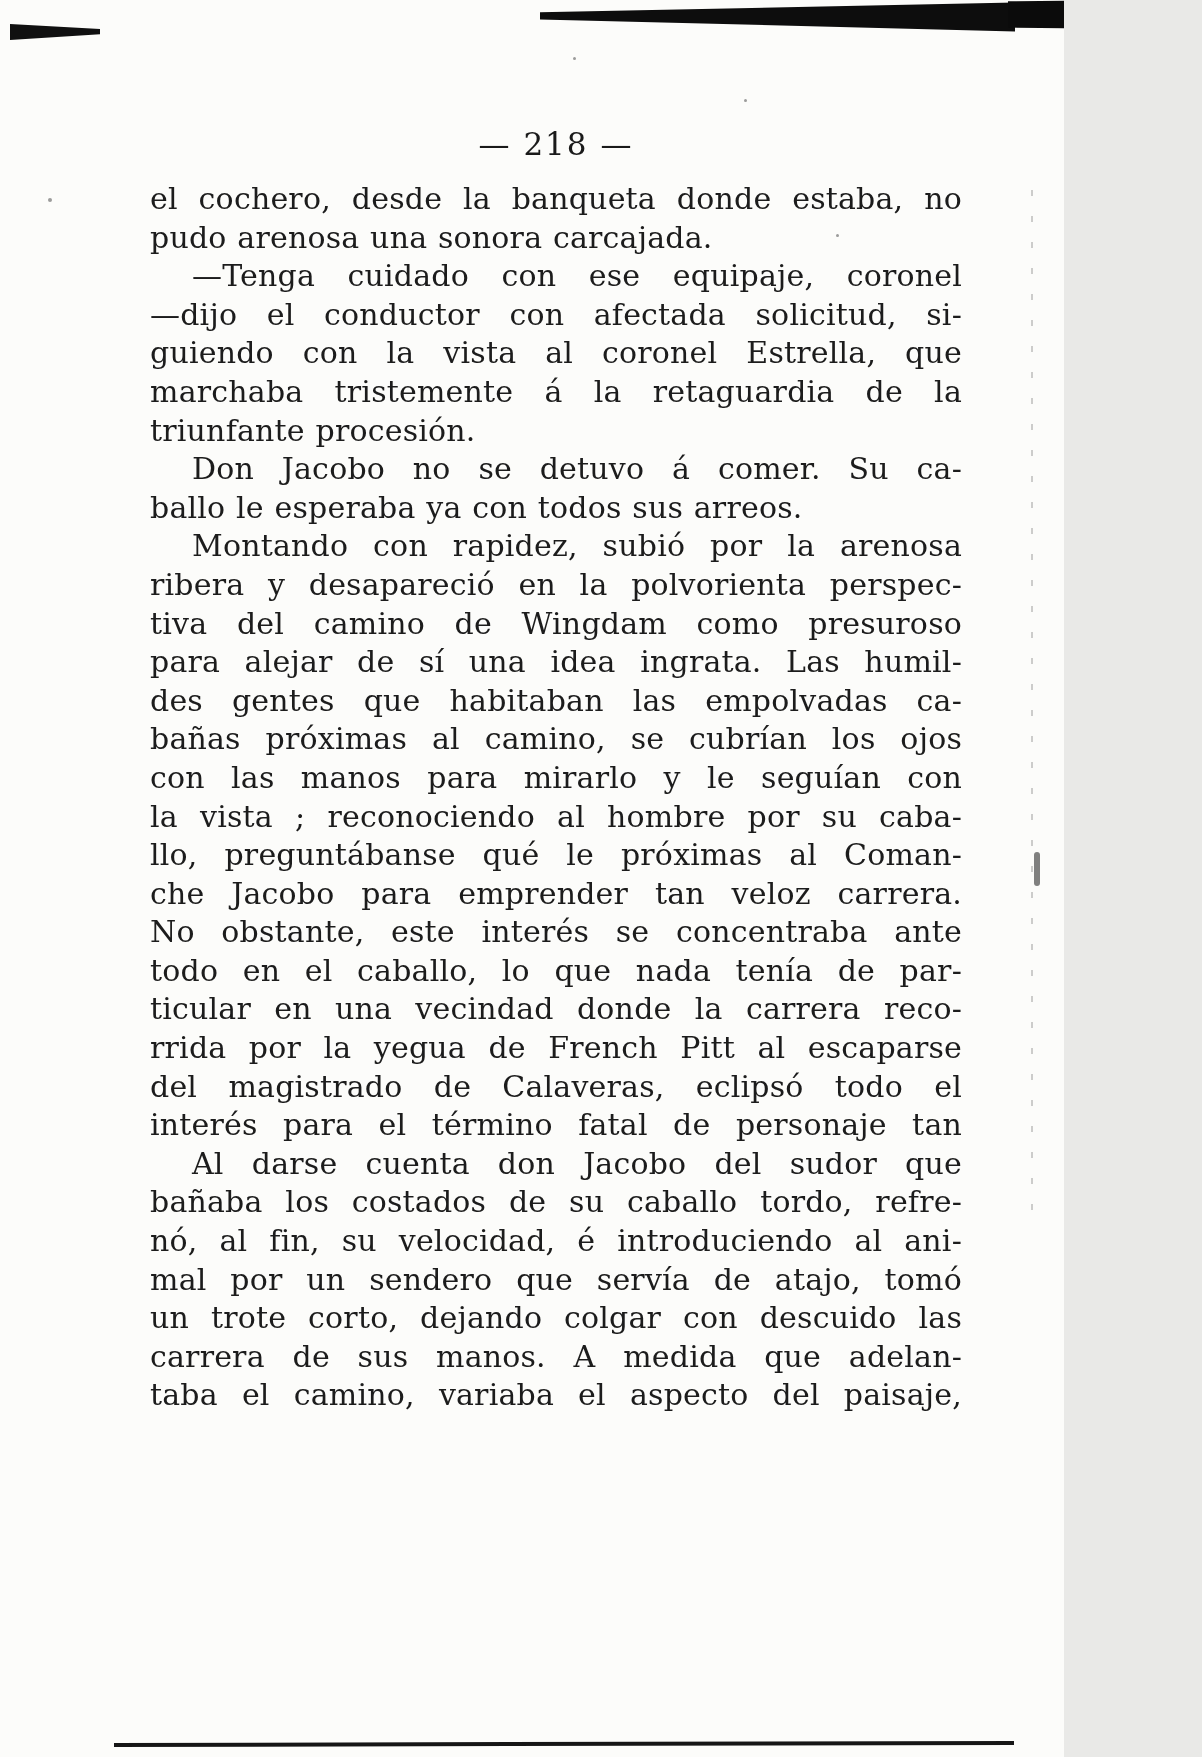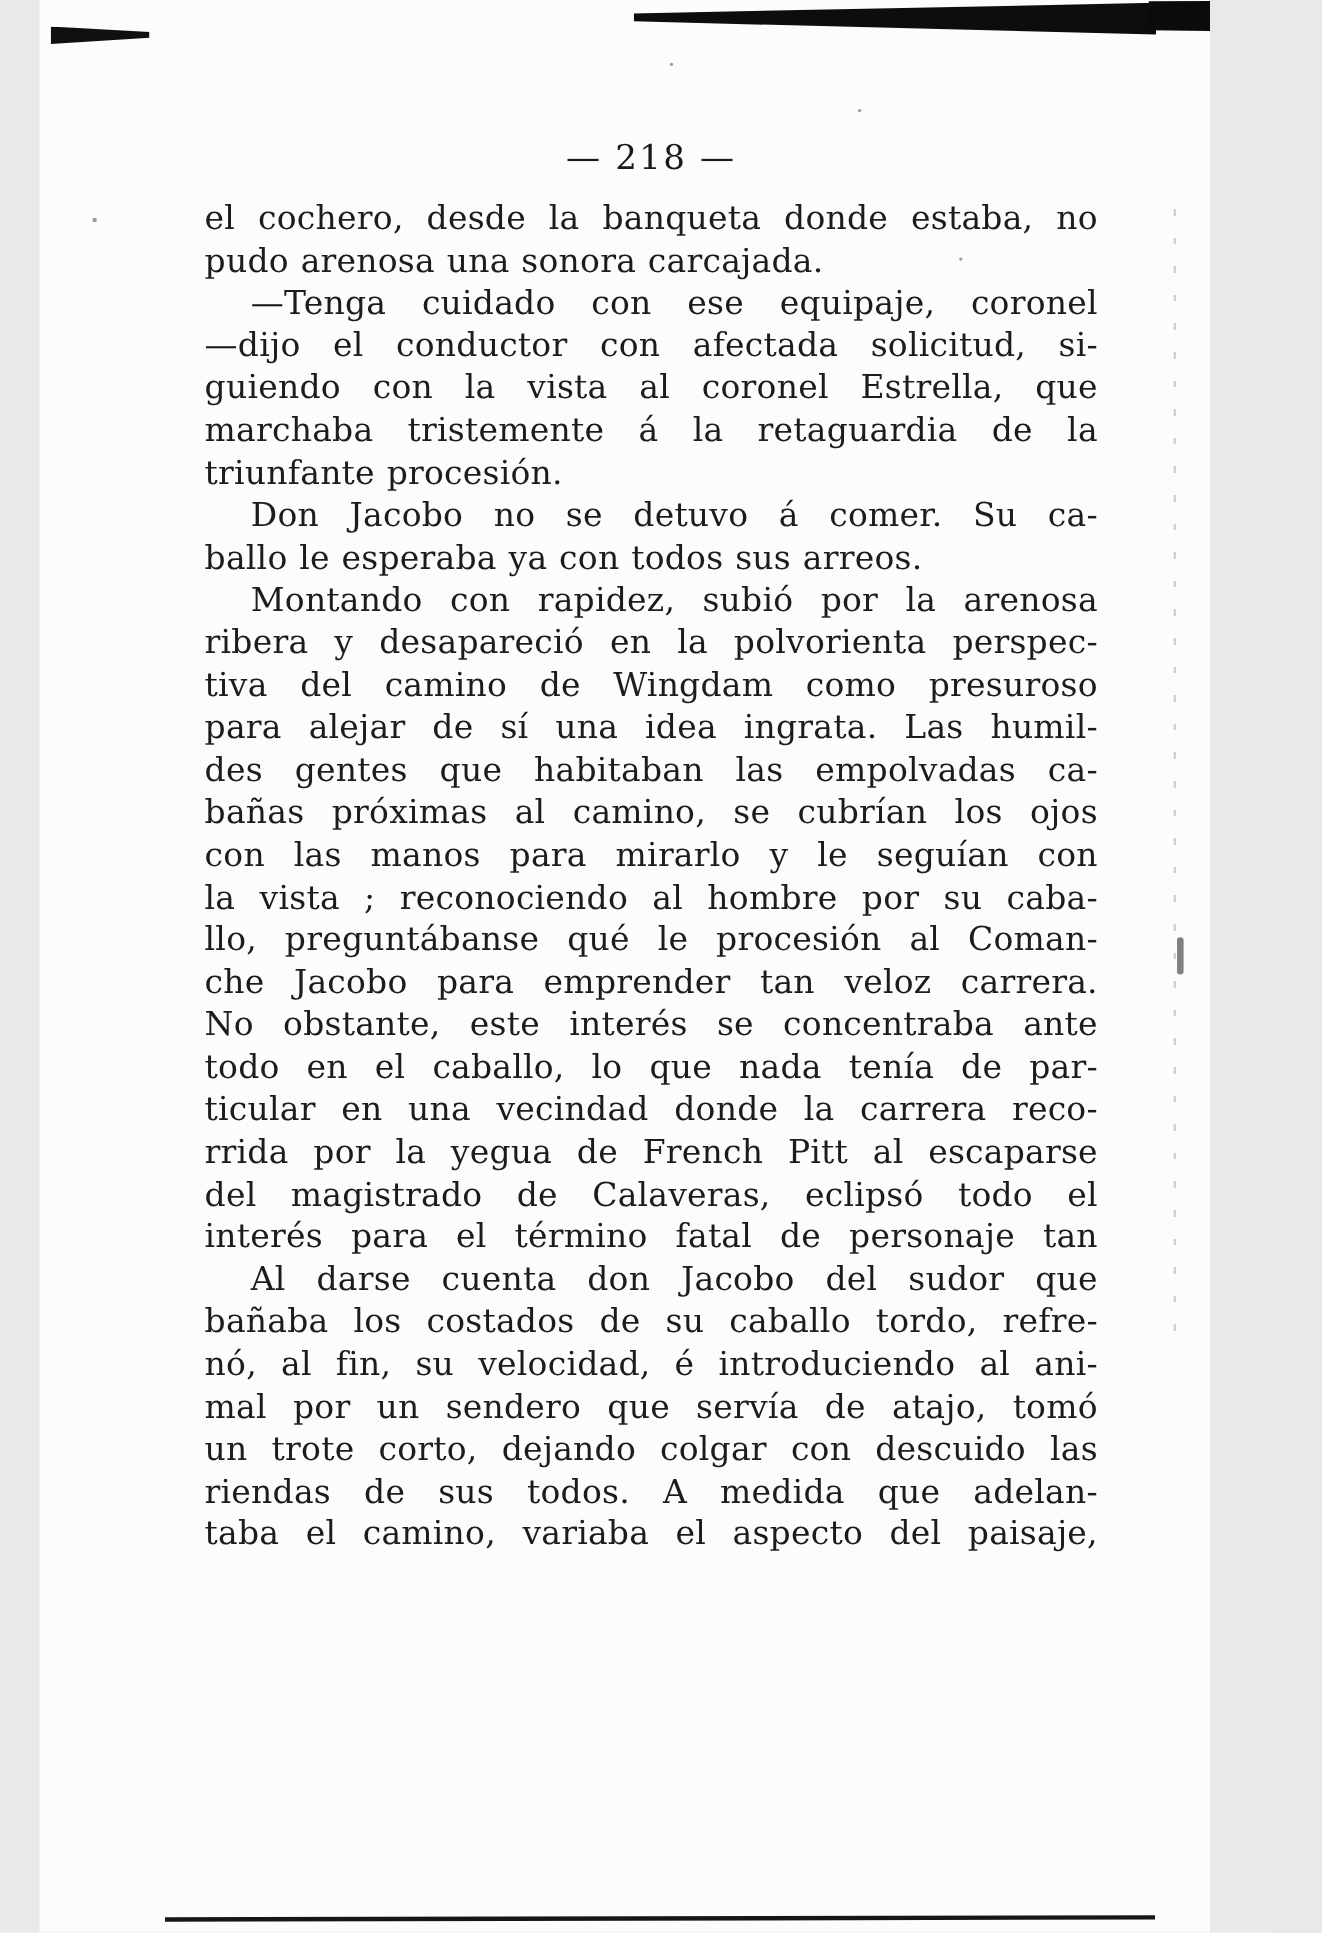--- a/index.html
+++ b/index.html
@@ -9,21 +9,20 @@
     background: #e9e9e7;
     font-family: "DejaVu Serif", "Liberation Serif", serif;
   }
   .page {
     position: relative;
     width: 1064px;
     height: 1757px;
     background: #fcfcfa;
     overflow: hidden;
     color: #1c1c1c;
-    margin-left: 36px;
   }
 
   
   .page-number {
     position: absolute;
     top: 126px;
     left: 150px;
     width: 812px;
     text-align: center;
     font-size: 31px;
@@ -141,30 +140,30 @@
       <div class="line j ind">Don Jacobo no se detuvo á comer. Su ca-</div>
       <div class="line l">ballo le esperaba ya con todos sus arreos.</div>
       <div class="line j ind">Montando con rapidez, subió por la arenosa</div>
       <div class="line j">ribera y desapareció en la polvorienta perspec-</div>
       <div class="line j">tiva del camino de Wingdam como presuroso</div>
       <div class="line j">para alejar de sí una idea ingrata. Las humil-</div>
       <div class="line j">des gentes que habitaban las empolvadas ca-</div>
       <div class="line j">bañas próximas al camino, se cubrían los ojos</div>
       <div class="line j">con las manos para mirarlo y le seguían con</div>
       <div class="line j">la vista ; reconociendo al hombre por su caba-</div>
-      <div class="line j">llo, preguntábanse qué le procesión al Coman-</div>
+      <div class="line j">llo, preguntábanse qué le próximas al Coman-</div>
       <div class="line j">che Jacobo para emprender tan veloz carrera.</div>
       <div class="line j">No obstante, este interés se concentraba ante</div>
       <div class="line j">todo en el caballo, lo que nada tenía de par-</div>
       <div class="line j">ticular en una vecindad donde la carrera reco-</div>
       <div class="line j">rrida por la yegua de French Pitt al escaparse</div>
       <div class="line j">del magistrado de Calaveras, eclipsó todo el</div>
       <div class="line j">interés para el término fatal de personaje tan</div>
       <div class="line j ind">Al darse cuenta don Jacobo del sudor que</div>
       <div class="line j">bañaba los costados de su caballo tordo, refre-</div>
       <div class="line j">nó, al fin, su velocidad, é introduciendo al ani-</div>
       <div class="line j">mal por un sendero que servía de atajo, tomó</div>
       <div class="line j">un trote corto, dejando colgar con descuido las</div>
-      <div class="line j">riendas de sus todos. A medida que adelan-</div>
+      <div class="line j">carrera de sus manos. A medida que adelan-</div>
       <div class="line j">taba el camino, variaba el aspecto del paisaje,</div>
     </div>
 
 </div>
 
 </body></html>

